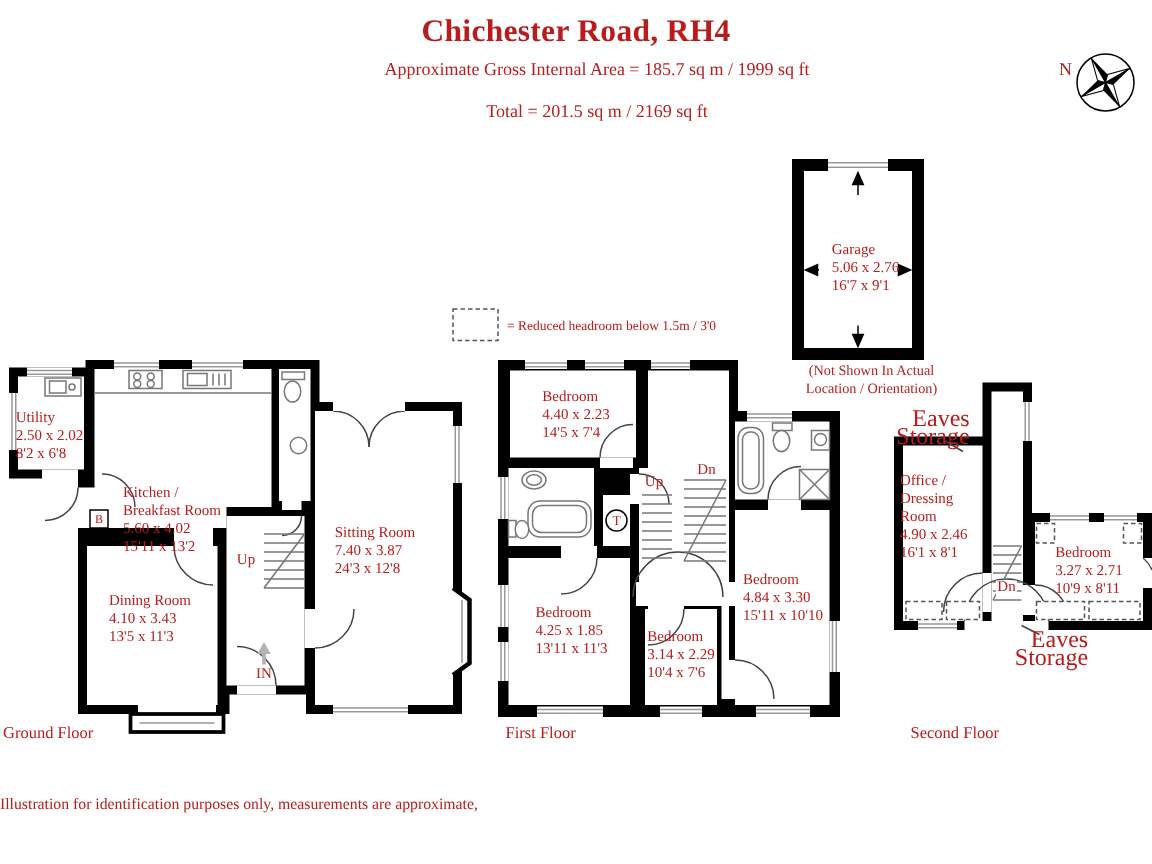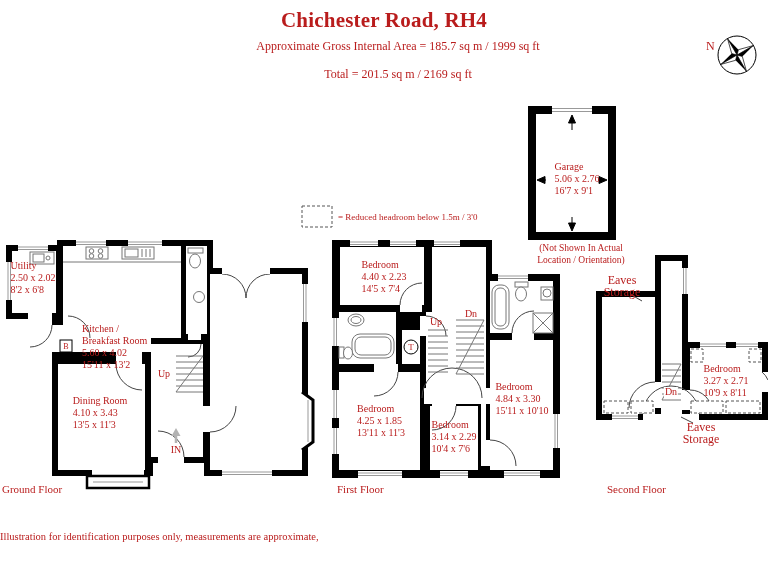--- a/index.html
+++ b/index.html
@@ -15,22 +15,22 @@
   .lbl.wrap68{white-space:normal;width:68px;margin-top:44px;}
   .lbl.wrap58{white-space:normal;width:58px;}
   .marker{position:absolute;transform:translate(-50%,-50%);font-size:10px;line-height:10px;}
   .marker.bg{background:#fff;padding:0 1px;}
   .tletter{position:absolute;transform:translate(-50%,-50%);font-size:9px;}
   .bletter{position:absolute;transform:translate(-50%,-50%);font-size:8px;}
   .floorlabel{position:absolute;font-size:11px;}
   .legend-text{position:absolute;font-size:9px;}
   .small2line{position:absolute;transform:translate(-50%,0);text-align:center;
               font-size:9.5px;line-height:12px;white-space:nowrap;}
-  .eaves{position:absolute;transform:translate(-50%,0);text-align:center;
-         font-size:12px;line-height:12px;white-space:nowrap;}
+  .eaves{position:absolute;transform:translate(-50%,0);text-align:right;
+         font-size:16px;line-height:12px;white-space:nowrap;}
   .north{position:absolute;font-size:12px;}
   .footer-line{position:absolute;left:0;width:768px;text-align:left;font-size:10.5px;}
 </style>
 </head>
 <body>
 
 <div class="canvas">
 
 <svg width="768" height="576" viewBox="0 0 768 576">
 
@@ -311,35 +311,40 @@
 <div class="lbl" style="left:577px;top:179px">
   <span>Garage</span>
   <span>5.06 x 2.76</span>
   <span>16'7 x 9'1</span>
 </div>
 <div class="small2line" style="left:581px;top:242px">
   <span style="display:block">(Not Shown In Actual</span>
   <span style="display:block">Location / Orientation)</span>
 </div>
 
-<div class="lbl" style="left:33px;top:278px">
+<div class="lbl" style="left:33px;top:291px">
   <span>Utility</span>
   <span>2.50 x 2.02</span>
   <span>8'2 x 6'8</span>
 </div>
 <div class="lbl wrap68" style="left:116px;top:303px">
   <span>Kitchen / Breakfast Room</span>
   <span>5.60 x 4.02</span>
   <span>15'11 x 13'2</span>
 </div>
 <div class="lbl" style="left:100px;top:413px">
   <span>Dining Room</span>
   <span>4.10 x 3.43</span>
   <span>13'5 x 11'3</span>
 </div>
+<div class="lbl" style="left:250px;top:368px">
+  <span>Sitting Room</span>
+  <span>7.40 x 3.87</span>
+  <span>24'3 x 12'8</span>
+</div>
 
 <div class="lbl" style="left:384px;top:277px">
   <span>Bedroom</span>
   <span>4.40 x 2.23</span>
   <span>14'5 x 7'4</span>
 </div>
 <div class="lbl" style="left:381px;top:421px">
   <span>Bedroom</span>
   <span>4.25 x 1.85</span>
   <span>13'11 x 11'3</span>
@@ -348,20 +353,25 @@
   <span>Bedroom</span>
   <span>3.14 x 2.29</span>
   <span>10'4 x 7'6</span>
 </div>
 <div class="lbl" style="left:522px;top:399px">
   <span>Bedroom</span>
   <span>4.84 x 3.30</span>
   <span>15'11 x 10'10</span>
 </div>
 
+<div class="lbl wrap58" style="left:629px;top:345px">
+  <span>Office / Dressing Room</span>
+  <span>4.90 x 2.46</span>
+  <span>16'1 x 8'1</span>
+</div>
 <div class="lbl" style="left:726px;top:381px">
   <span>Bedroom</span>
   <span>3.27 x 2.71</span>
   <span>10'9 x 8'11</span>
 </div>
 <div class="eaves" style="left:622px;top:274px">
   <span style="display:block">Eaves</span>
   <span style="display:block">Storage</span>
 </div>
 <div class="eaves" style="left:701px;top:421px">

